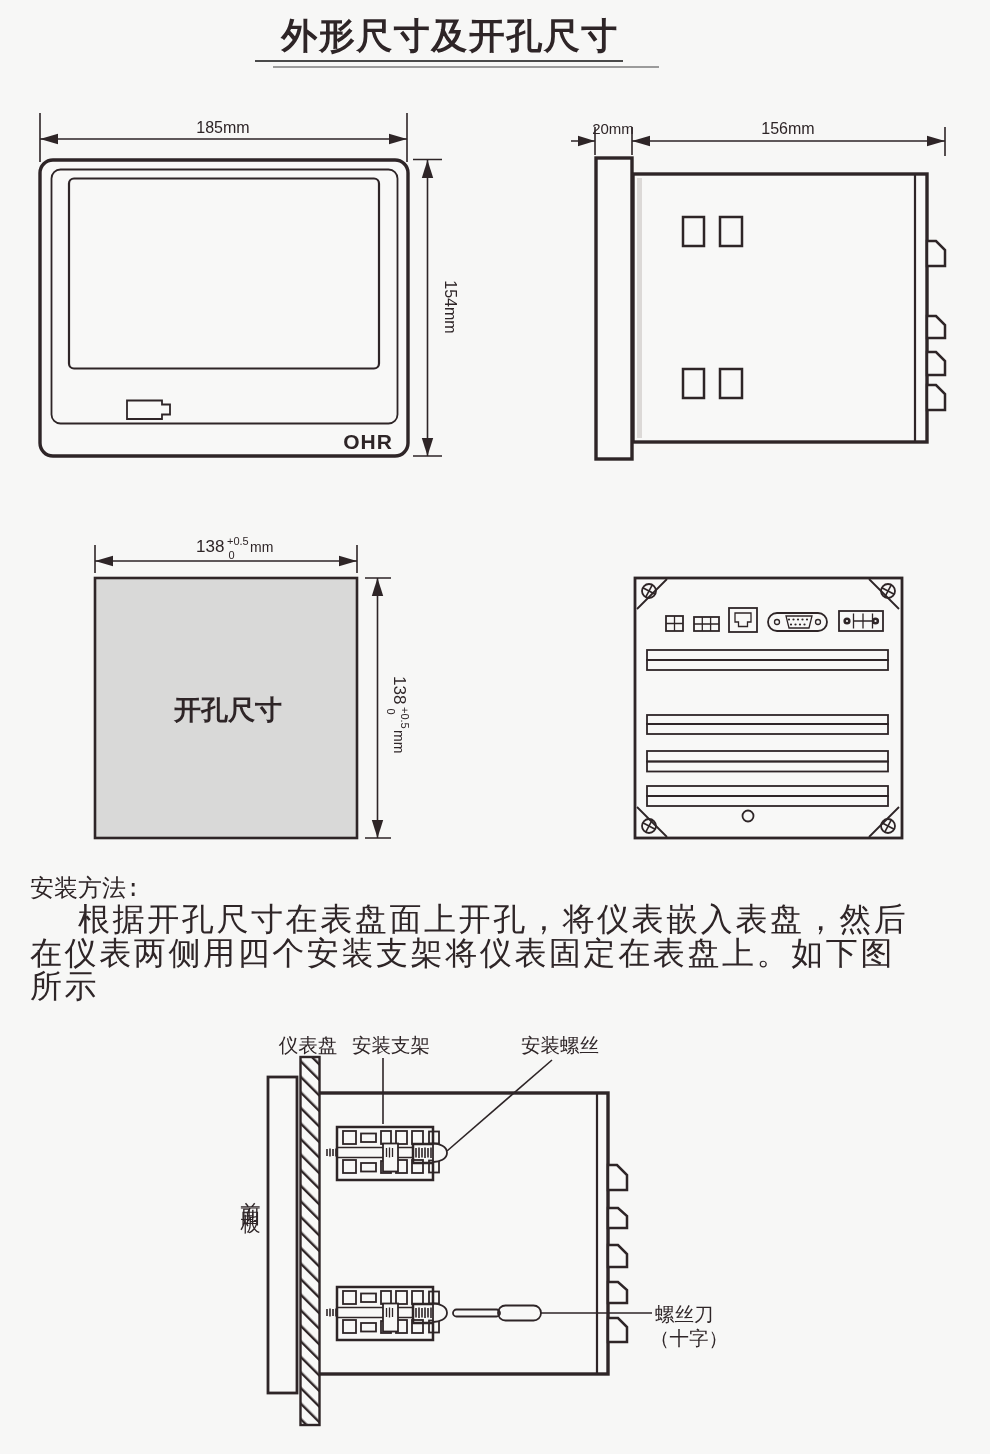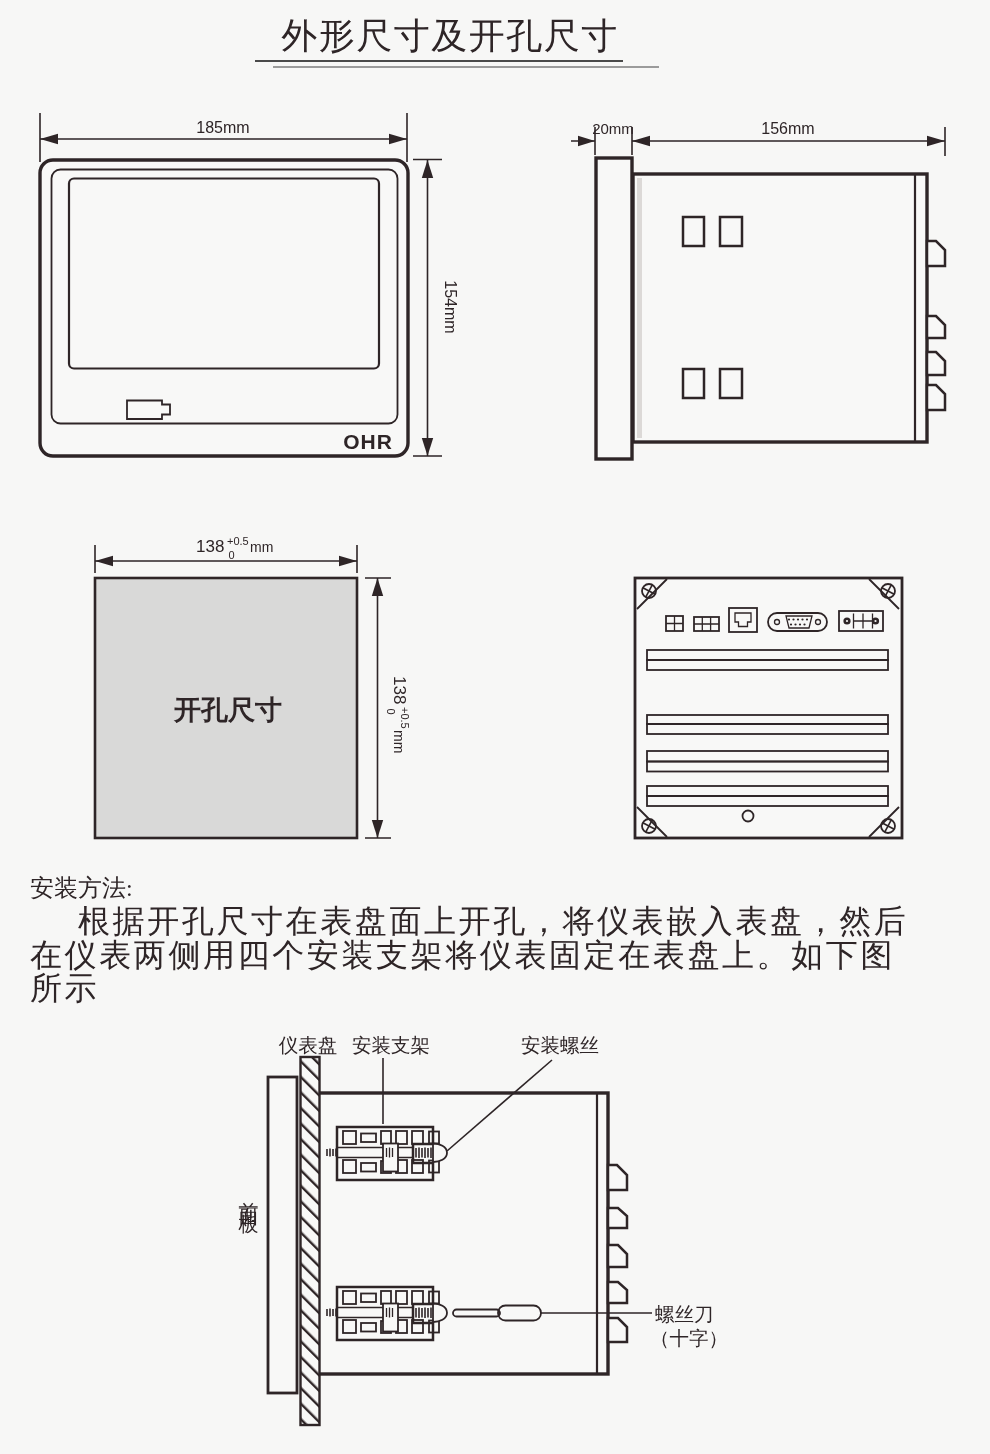--- a/index.html
+++ b/index.html
@@ -3,24 +3,24 @@
 <meta charset="utf-8">
 <style>
   html,body{margin:0;padding:0;}
   body{
     width:990px;height:1454px;position:relative;overflow:hidden;
     background:#f7f7f6;color:#2e2527;
     font-family:"Liberation Sans",sans-serif;
   }
   .stage{position:absolute;left:0;top:0;width:990px;height:1454px;}
   .ht{position:absolute;white-space:nowrap;}
-  .cjk{font-family:Liberation Serif, serif;}
+  .cjk{font-family:Liberation Mono, monospace;}
   .title{
     left:0;top:12px;width:900px;text-align:center;
-    font-size:36px;font-weight:400;letter-spacing:1.5px;
+    font-size:36px;font-weight:700;letter-spacing:1.5px;
     font-family:"Liberation Sans",sans-serif;
   }
   .rule1{left:255px;top:60px;width:368px;height:2px;background:#4a4a4a;}
   .rule2{left:273px;top:66px;width:386px;height:2px;background:#9b9b9b;}
   .method-heading{left:30px;top:872px;font-size:24px;}
   .method-body{
     left:30px;top:905px;width:888px;white-space:normal;
     font-size:32px;line-height:33.5px;letter-spacing:2.6px;text-indent:48px;
   }
   .front-panel-label{

